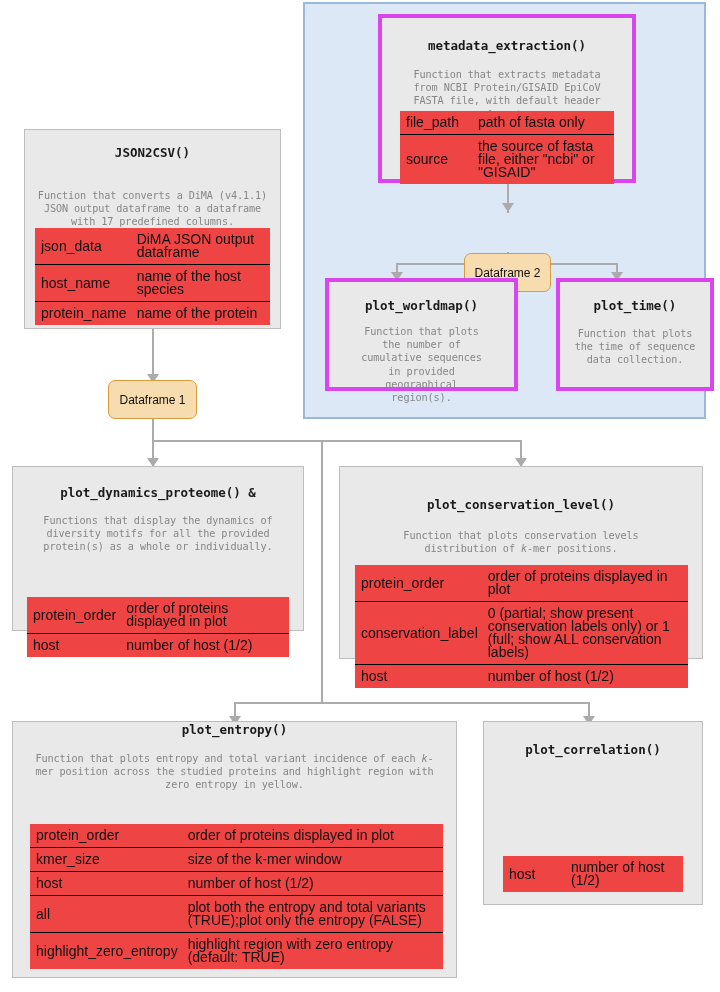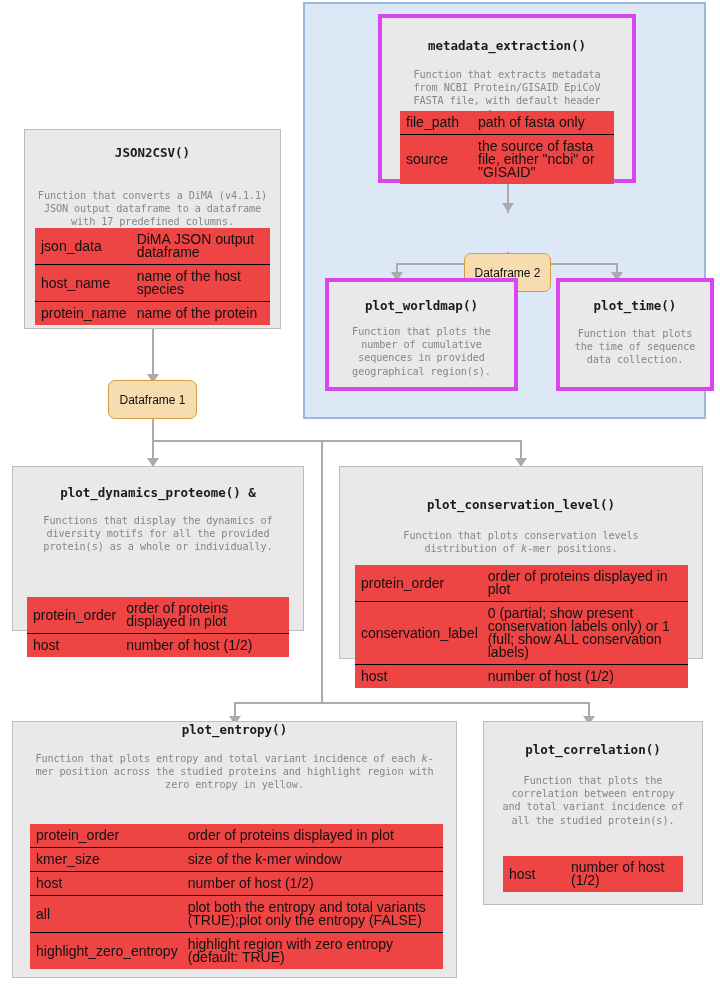--- a/index.html
+++ b/index.html
@@ -114,21 +114,21 @@
     </tr>
   </tbody>
     </table>
 
   <div class="pill" style="left:464px;top:213px;width:87px;height:39px;margin-top:40px;">
     <span>Dataframe 2</span>
   </div>
 
   <div class="fn-box blue-edge" style="left:325px;top:278px;width:193px;height:113px;">
     <div class="fn-title" style="margin-top:16px;">plot_worldmap()</div>
-    <div class="fn-desc" style="margin-top:11px;padding:0 12px;">Function that plots the number of cumulative sequences in provided geographical region(s).</div>
+    <div class="fn-desc" style="margin-top:11px;padding:0 24px;">Function that plots the number of cumulative sequences in provided geographical region(s).</div>
   </div>
 
   <div class="fn-box blue-edge" style="left:528px;top:278px;width:158px;height:113px;margin-left:28px;">
     <div class="fn-title" style="margin-top:16px;">plot_time()</div>
     <div class="fn-desc" style="margin-top:13px;padding:0 10px;">Function that plots the time of sequence data collection.</div>
   </div>
 
   <div class="fn-box" style="left:24px;top:129px;width:257px;height:200px;">
     <div class="fn-title" style="margin-top:15px;">JSON2CSV()</div>
     <div class="fn-desc" style="margin-top:28px;padding:0 9px;">Function that converts a DiMA (v4.1.1) JSON output dataframe to a dataframe with 17 predefined columns.</div>
@@ -220,21 +220,20 @@
     </tr>
     <tr>
       <td class="k">highlight_zero_entropy</td>
       <td>highlight region with zero entropy (default: TRUE)</td>
     </tr>
   </tbody>
     </table>
 
   <div class="fn-box" style="left:483px;top:721px;width:220px;height:184px;">
     <div class="fn-title" style="margin-top:20px;">plot_correlation()</div>
-    <div class="fn-desc" style="margin-top:16px;padding:0 18px;">Function that plots the correlation between entropy and total variant incidence of all the studied protein(s).</div>
   </div>
   <table class="ptable" style="left:503px;top:856px;width:180px;">
     <tbody>
         <tr>
       <td class="k" style="width:52px;">host</td>
       <td>number of host (1/2)</td>
     </tr>
   </tbody>
     </table>
 

